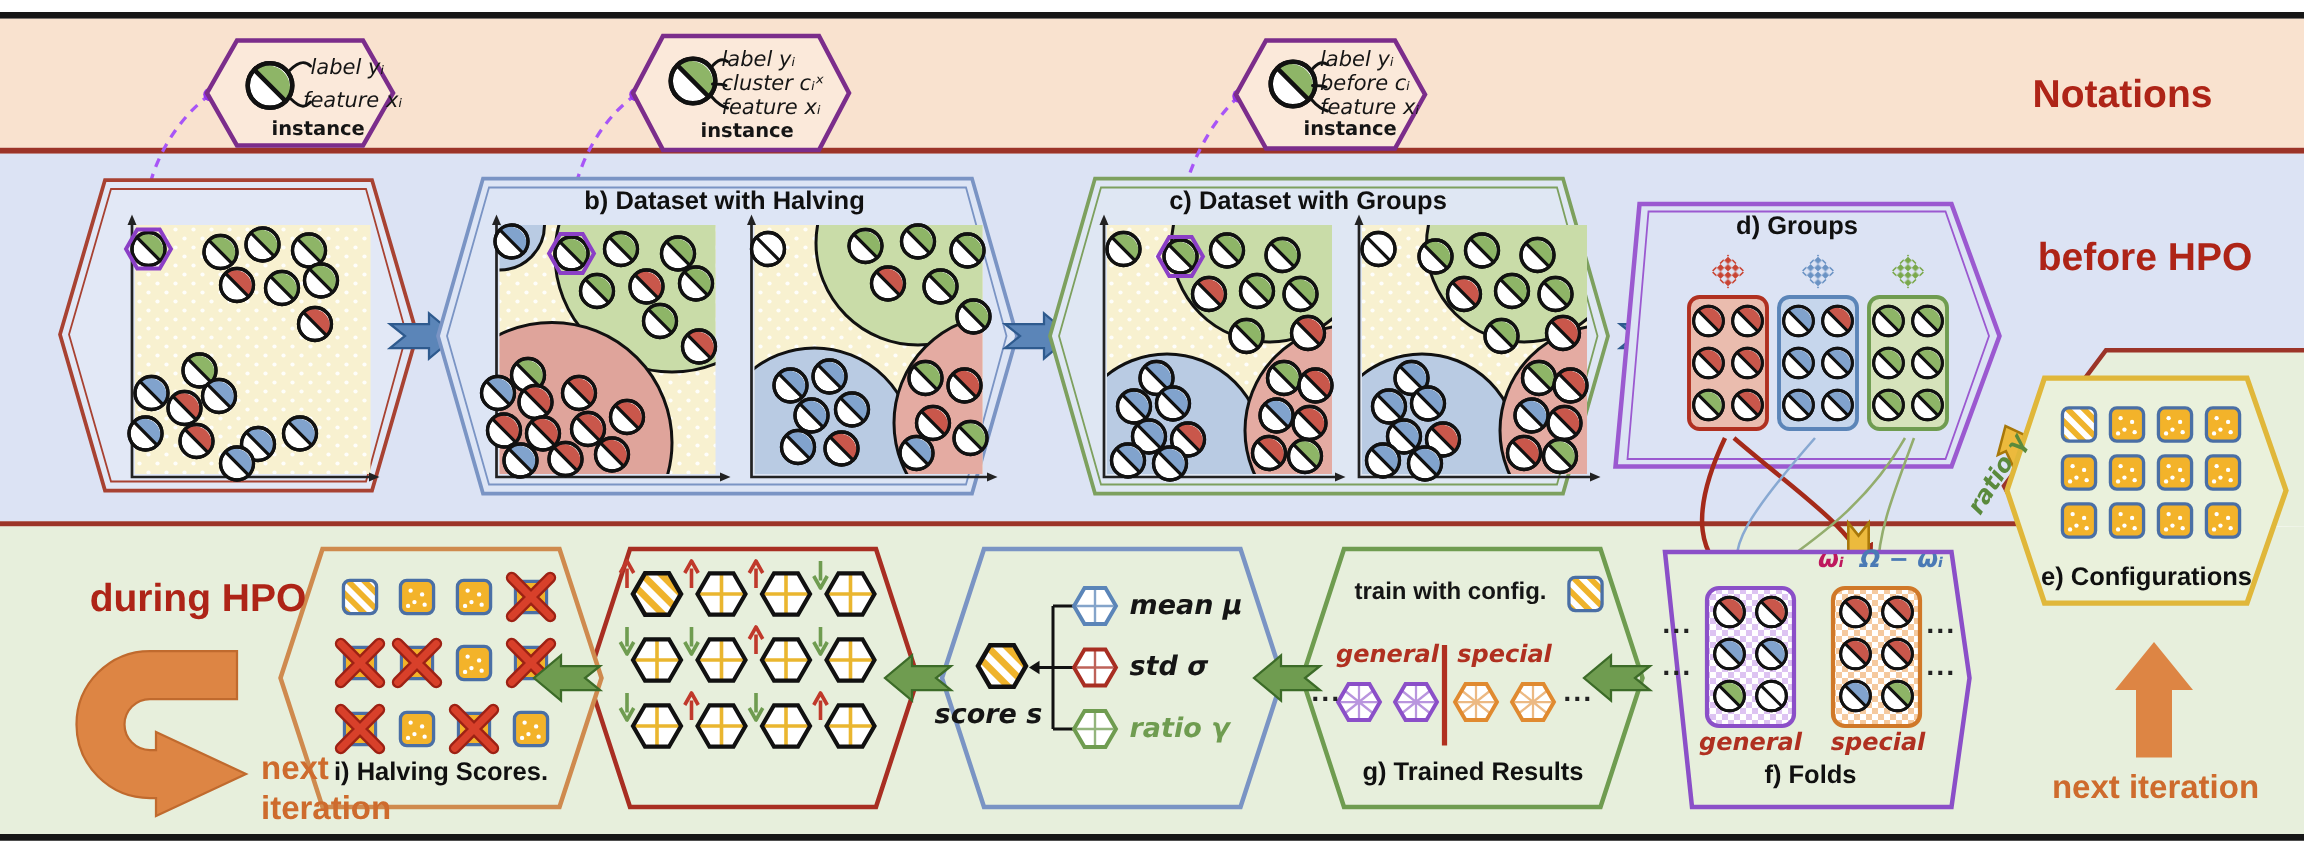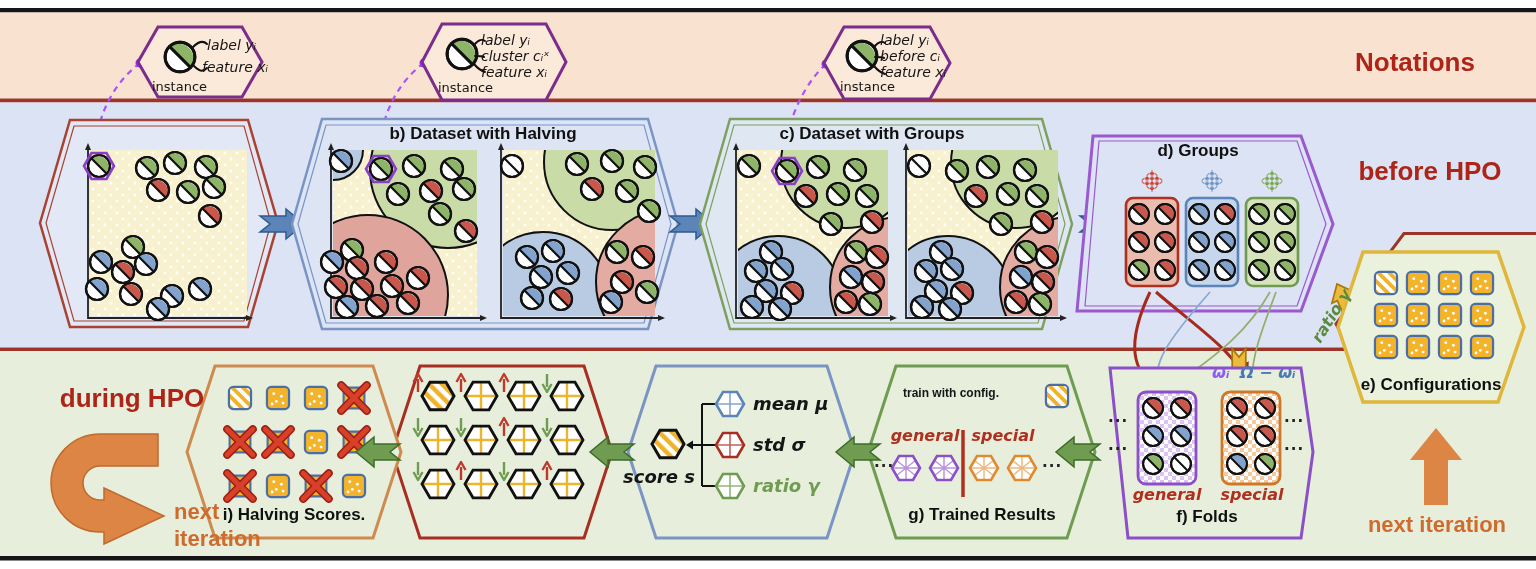--- a/index.html
+++ b/index.html
@@ -5,21 +5,21 @@
   html,body{margin:0;padding:0;background:#fff;}
   #wrap{position:relative;width:1536px;height:569px;overflow:hidden;background:#fff;
         font-family:"DejaVu Sans",sans-serif;}
   #wrap svg{position:absolute;left:0;top:0;}
   .lbl{position:absolute;white-space:nowrap;color:#151515;line-height:1.05;}
   .ctr{text-align:center;}
   .band-title{font-family:"Liberation Sans",sans-serif;font-weight:bold;font-size:26px;color:#ae2417;}
   .ptitle{font-family:"Liberation Sans",sans-serif;font-weight:600;font-size:17px;color:#101010;}
   .math{font-style:italic;font-weight:600;font-size:18px;}
   .nline{font-style:italic;font-size:14px;font-weight:500;}
-  .ncap{font-weight:normal;font-size:13px;}
+  .ncap{font-weight:bold;font-size:13px;margin-left:29px;}
   .orangeb{font-family:"Liberation Sans",sans-serif;font-weight:bold;font-size:22px;color:#ce6b2d;}
   .redit{font-style:italic;font-weight:bold;font-size:16px;color:#b03020;}
   .dots3{font-weight:bold;font-size:15px;letter-spacing:1px;color:#222;}
 </style>
 </head>
 <body>
 
 <div id="wrap">
 
 <svg width="1536" height="569" viewBox="0 0 1536 569">
@@ -553,32 +553,32 @@
 <div class="lbl ncap" style="left:840px;top:80px;">instance</div>
 
 <div class="lbl ptitle ctr" style="left:363px;top:125px;width:240px;">b) Dataset with Halving</div>
 <div class="lbl ptitle ctr" style="left:752px;top:125px;width:240px;">c) Dataset with Groups</div>
 <div class="lbl ptitle ctr" style="left:1078px;top:142px;width:240px;">d) Groups</div>
 <div class="lbl ptitle ctr" style="left:1311px;top:376px;width:240px;">e) Configurations</div>
 <div class="lbl ptitle ctr" style="left:1087px;top:508px;width:240px;">f) Folds</div>
 <div class="lbl ptitle ctr" style="left:862px;top:506px;width:240px;">g) Trained Results</div>
 <div class="lbl ptitle ctr" style="left:174px;top:506px;width:240px;">i) Halving Scores.</div>
 
-<div class="lbl" style="left:903px;top:387px;font-family:'Liberation Sans',sans-serif;font-weight:600;font-size:12px;">train with config.</div>
+<div class="lbl" style="left:903px;top:387px;font-family:'Liberation Sans',sans-serif;font-weight:600;font-size:16px;">train with config.</div>
 <div class="lbl redit ctr" style="left:885px;top:428px;width:80px;">general</div>
 <div class="lbl redit ctr" style="left:963px;top:428px;width:80px;">special</div>
 <div class="lbl redit ctr" style="left:1127px;top:487px;width:80px;">general</div>
 <div class="lbl redit ctr" style="left:1212px;top:487px;width:80px;">special</div>
 
 <div class="lbl math ctr" style="left:599px;top:468px;width:120px;">score s</div>
 <div class="lbl math" style="left:753px;top:395px;">mean μ</div>
 <div class="lbl math" style="left:753px;top:436px;">std σ</div>
 <div class="lbl math" style="left:753px;top:477px;color:#6f9c50;">ratio γ</div>
 
-<div class="lbl math" style="left:1212px;top:365px;font-size:16px;color:#8b5cf6;">ωᵢ</div>
+<div class="lbl math" style="left:1212px;top:365px;font-size:16px;color:#be185d;">ωᵢ</div>
 <div class="lbl math" style="left:1240px;top:365px;font-size:16px;color:#4a7ab5;">Ω − ωᵢ</div>
 <div class="lbl math ctr" style="left:1292px;top:308px;width:80px;font-size:16px;color:#5a8a3c;transform:rotate(-58deg);">ratio γ</div>
 
 <div class="lbl orangeb" style="left:174px;top:500px;">next</div>
 <div class="lbl orangeb" style="left:174px;top:527px;">iteration</div>
 <div class="lbl orangeb ctr" style="left:1327px;top:513px;width:220px;">next iteration</div>
 
 <div class="lbl dots3" style="left:1108px;top:410px;">...</div>
 <div class="lbl dots3" style="left:1108px;top:438px;">...</div>
 <div class="lbl dots3" style="left:1284px;top:410px;">...</div>

